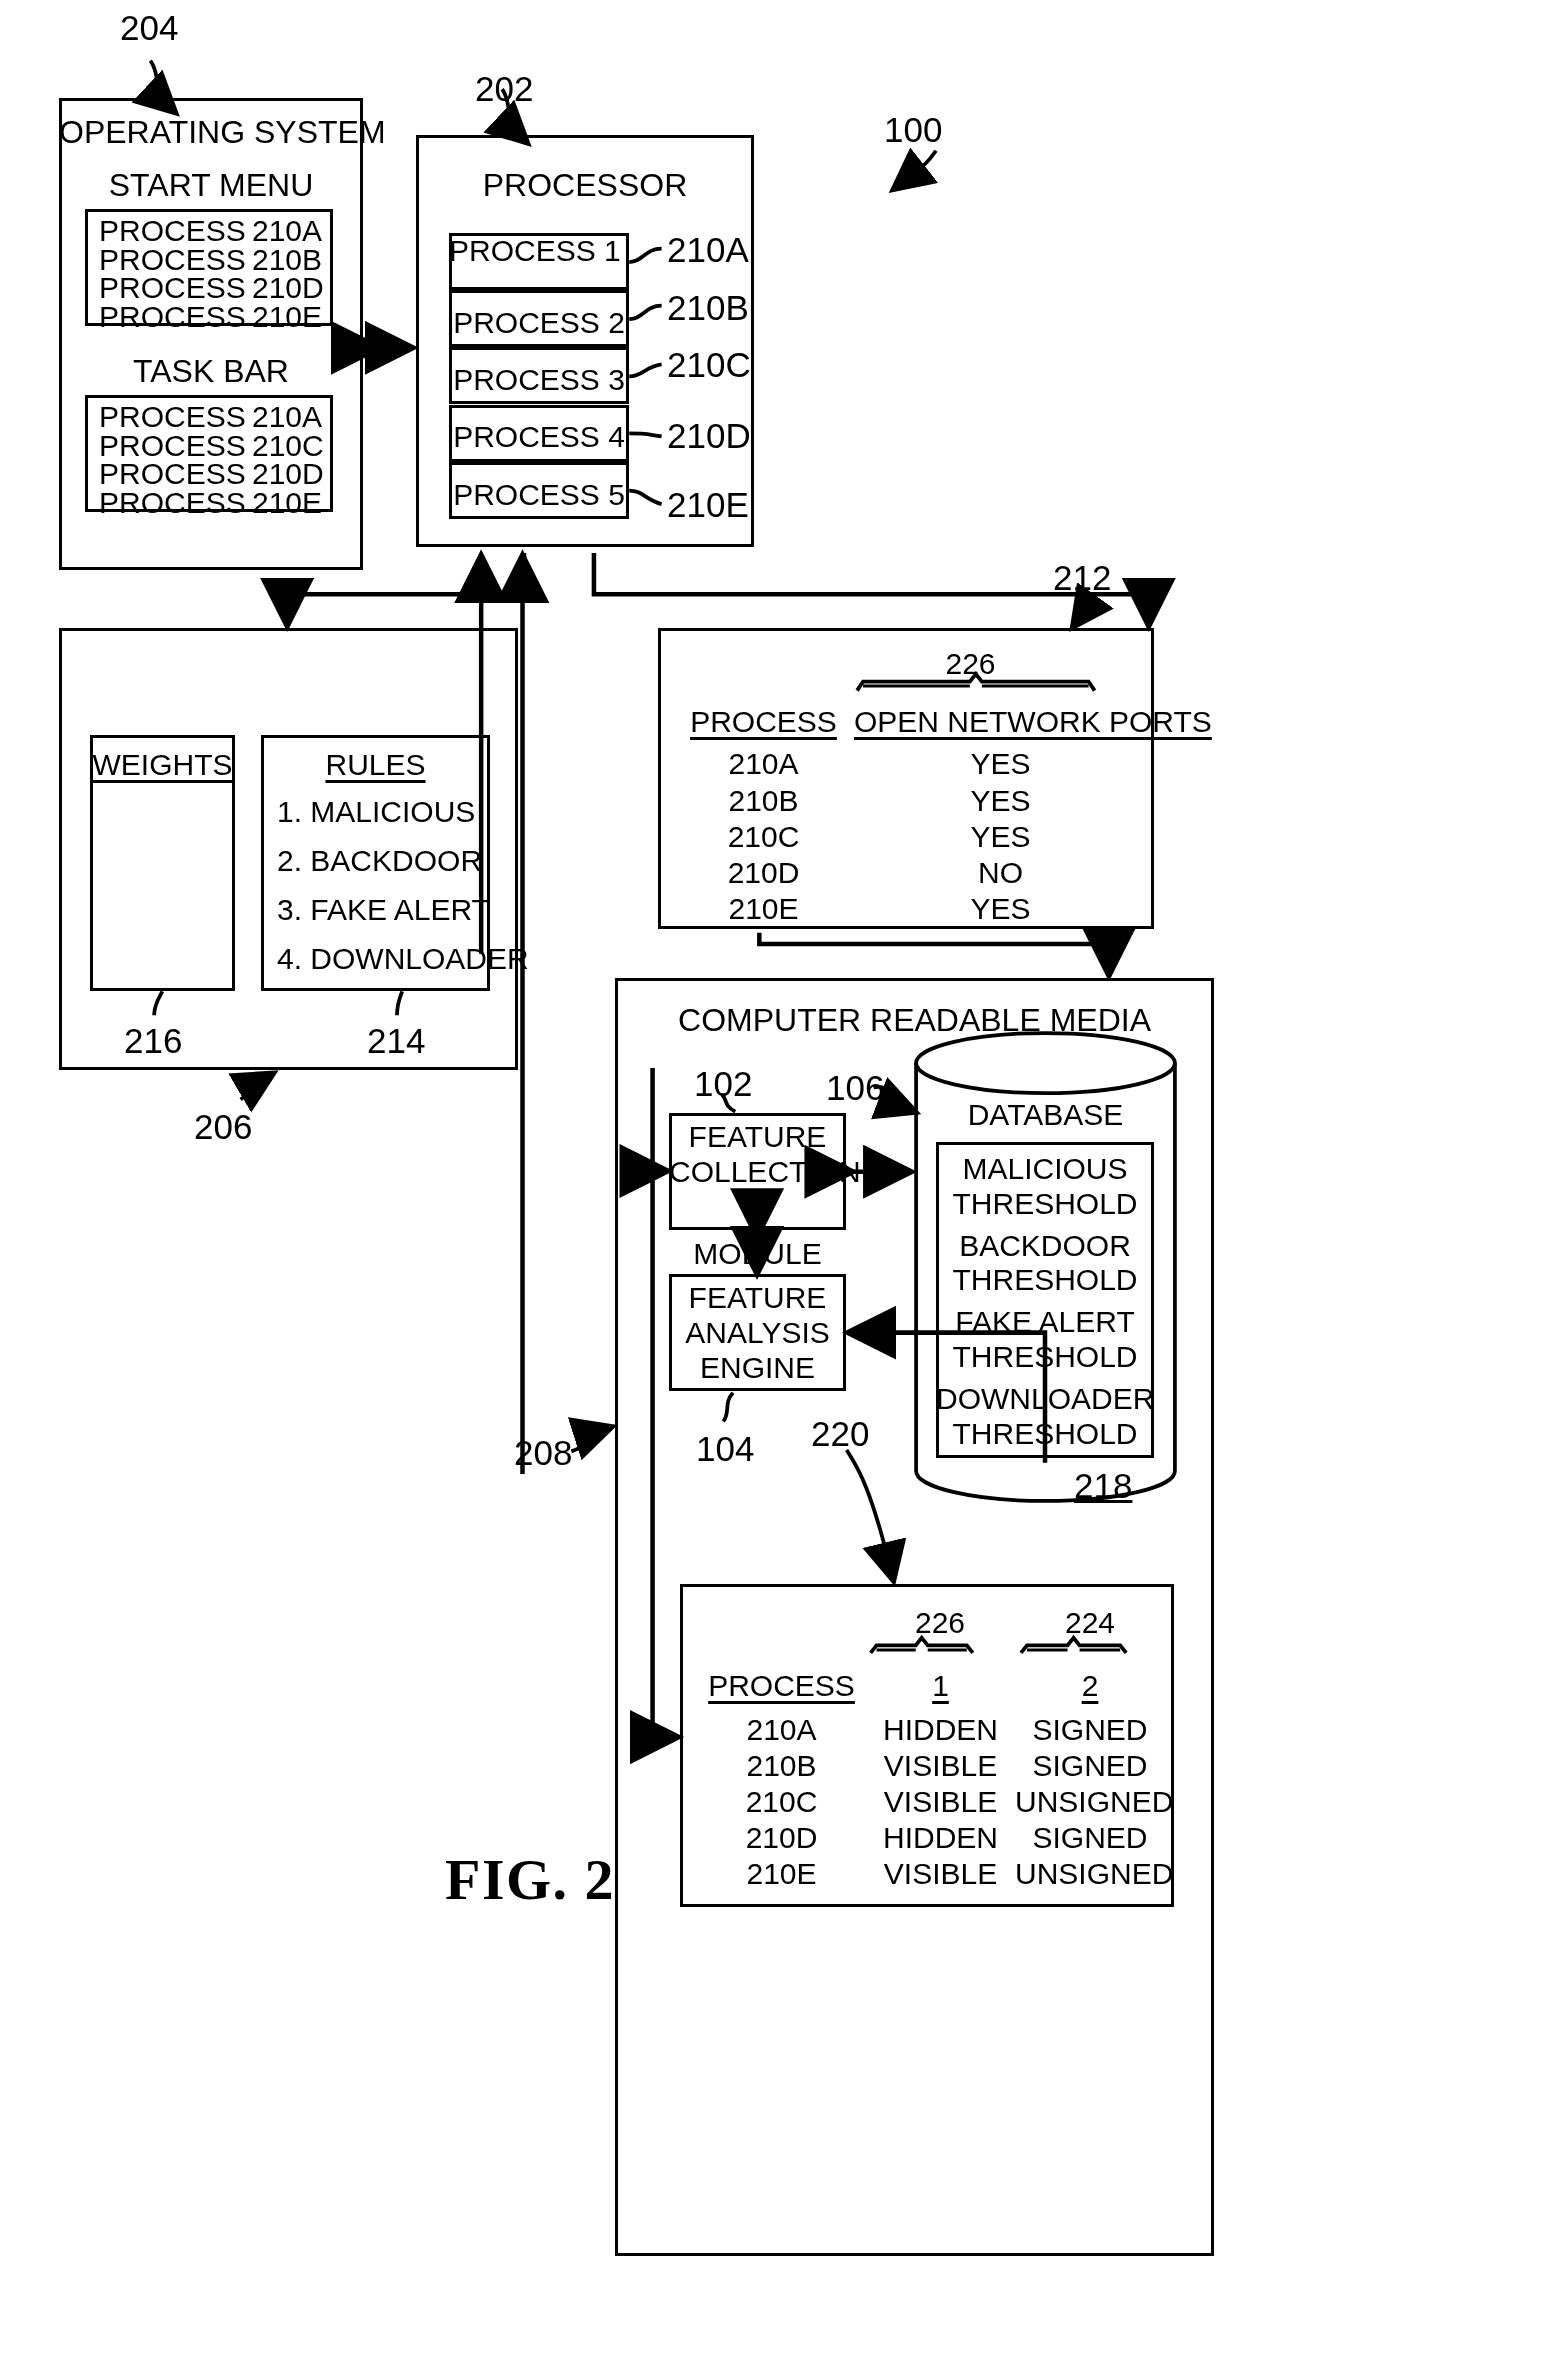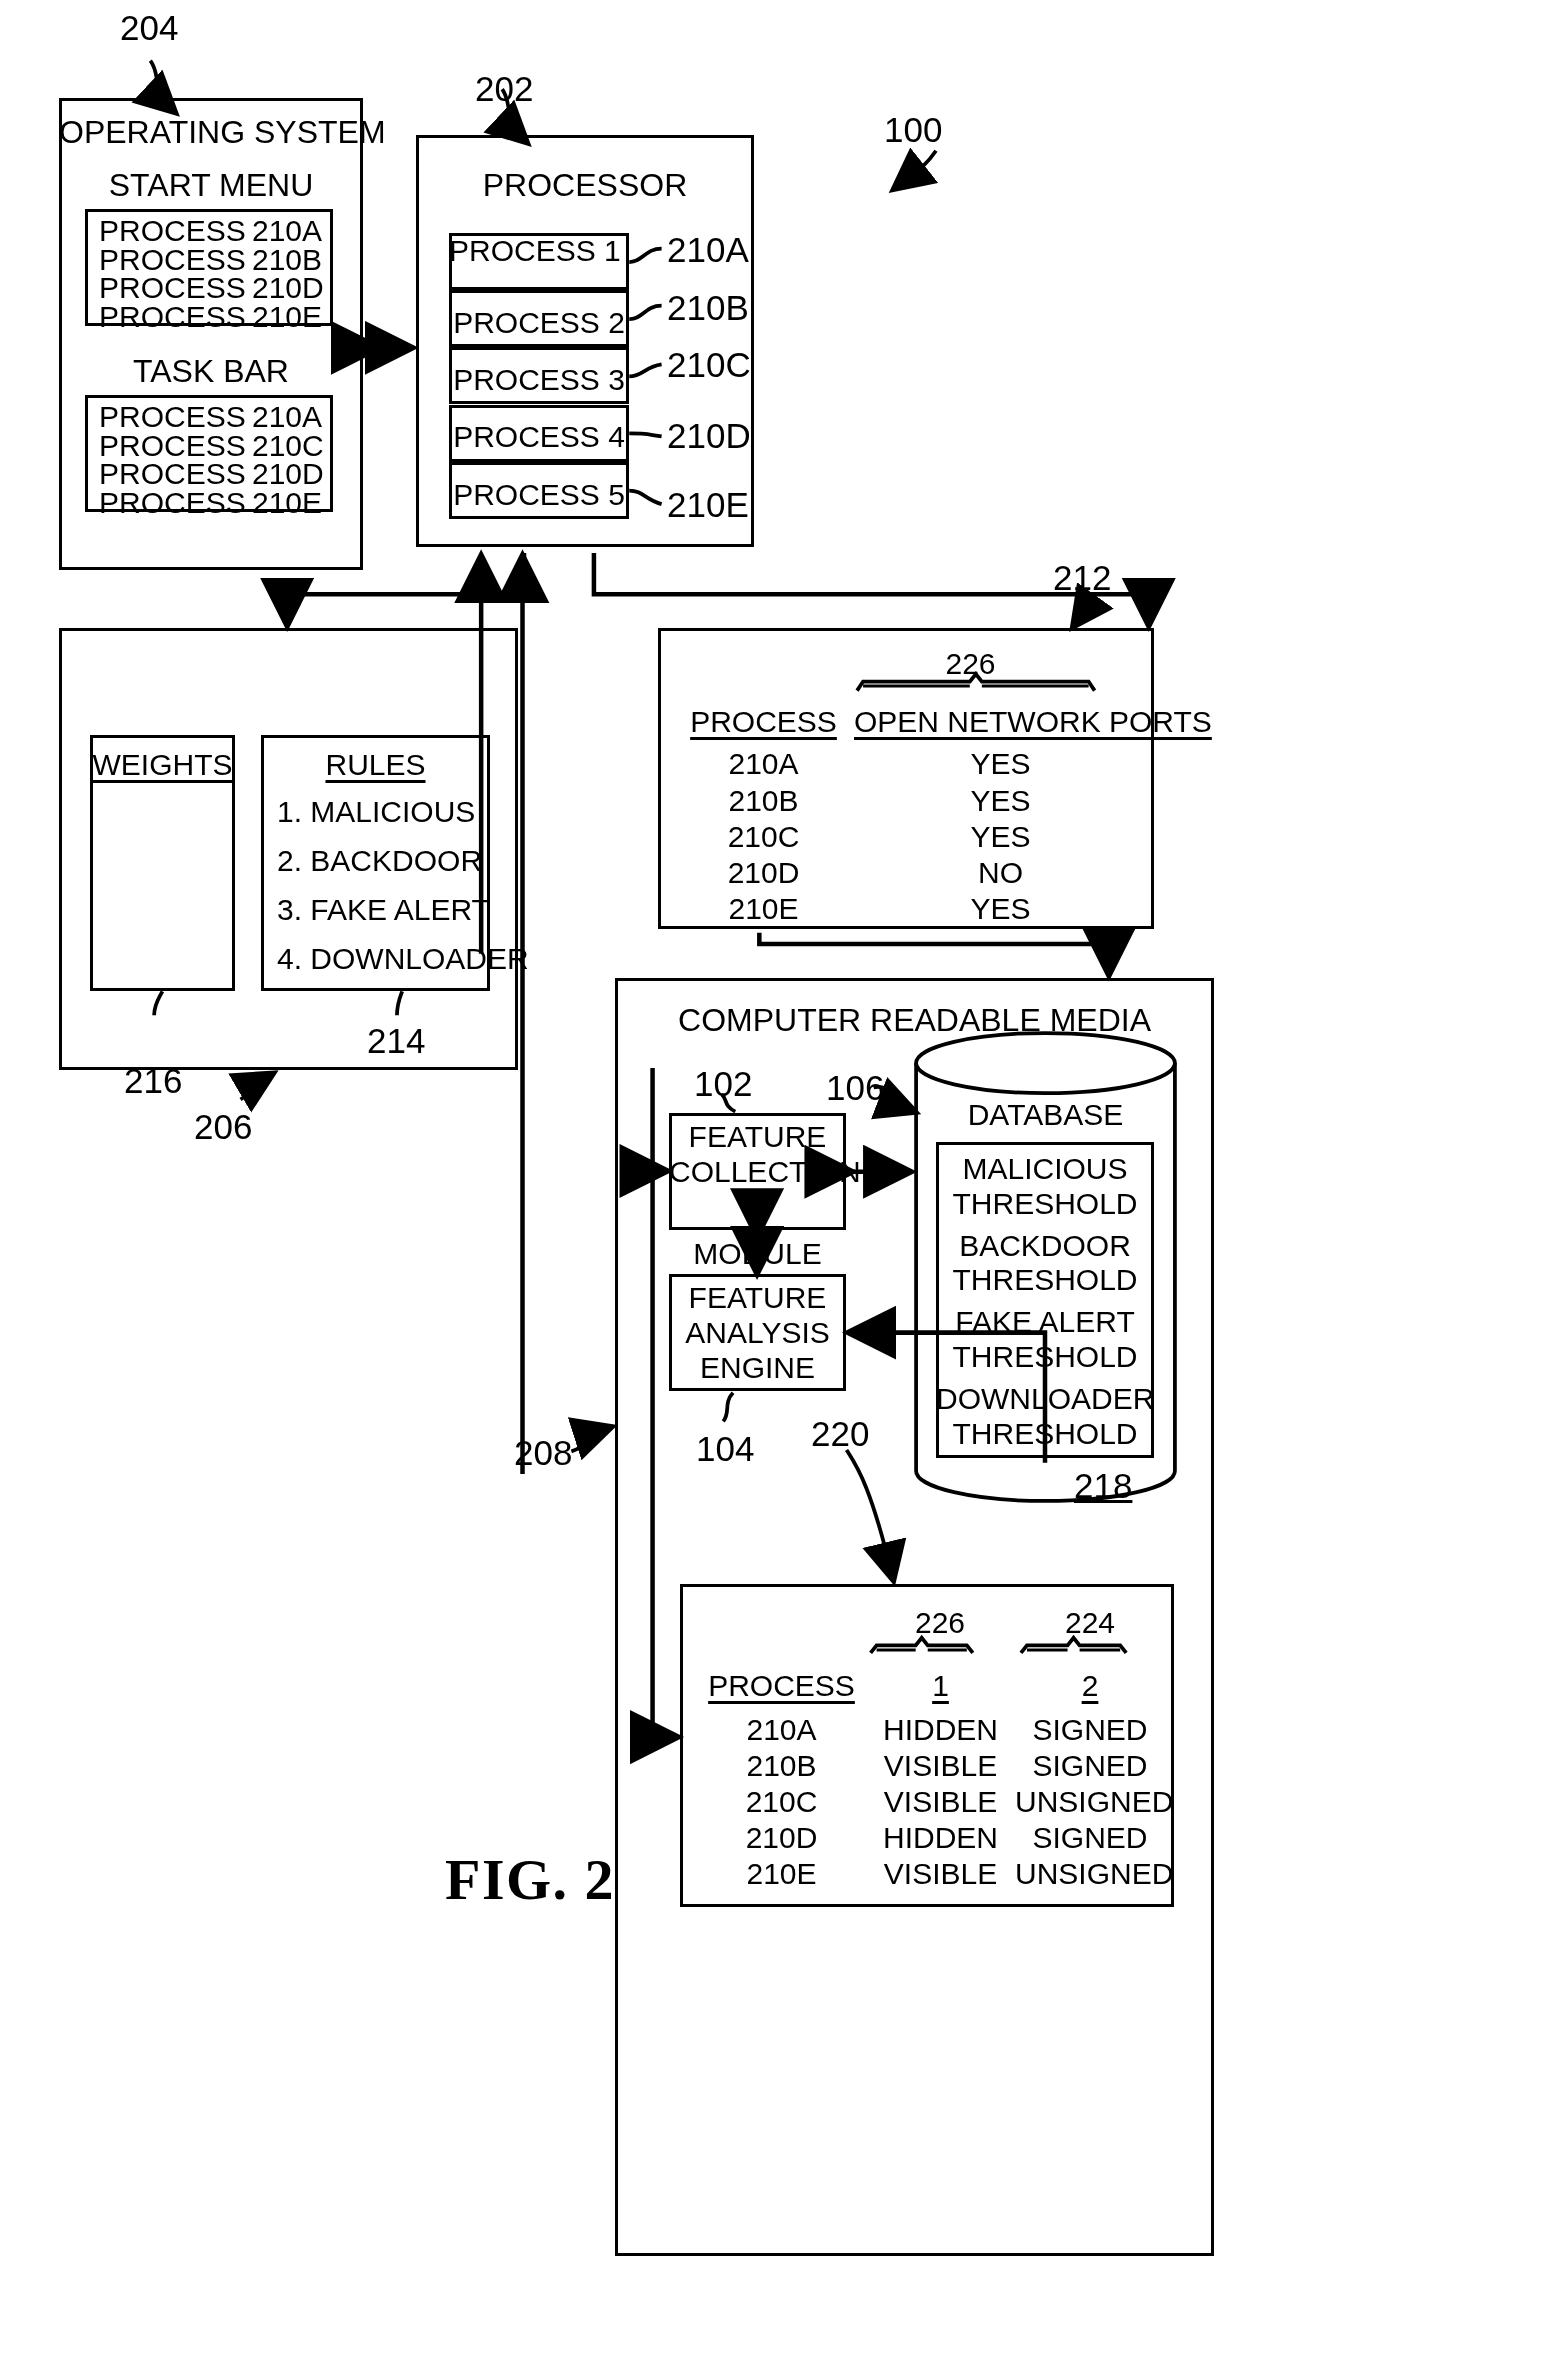--- a/index.html
+++ b/index.html
@@ -159,21 +159,21 @@
   <div class="tblcell underline" style="left:90px; top:748px; width:145px;">WEIGHTS</div>
 
   <div class="thinbox" style="left:261px; top:735px; width:229px; height:256px;"></div>
   <div class="tblcell underline" style="left:261px; top:748px; width:229px;">RULES</div>
 
   <div class="row" style="left:277px; top:795px;">1. MALICIOUS</div>
   <div class="row" style="left:277px; top:844px;">2. BACKDOOR</div>
   <div class="row" style="left:277px; top:893px;">3. FAKE ALERT</div>
   <div class="row" style="left:277px; top:942px;">4. DOWNLOADER</div>
 
-  <div class="ref" style="left:124px; top:1021px;margin-top:40px;">216</div>
+  <div class="ref" style="left:124px; top:1021px;">216</div>
   <div class="ref" style="left:367px; top:1021px;">214</div>
   <div class="ref" style="left:194px; top:1107px;">206</div>
 
   <div class="ref" style="left:1053px; top:558px;">212</div>
 
   <div class="box" style="left:658px; top:628px; width:496px; height:301px;"></div>
 
   <div class="tblcell" style="left:850px; top:647px; width:241px;">226</div>
 
   <div class="tblcell underline" style="left:677px; top:705px; width:173px;">PROCESS</div>

